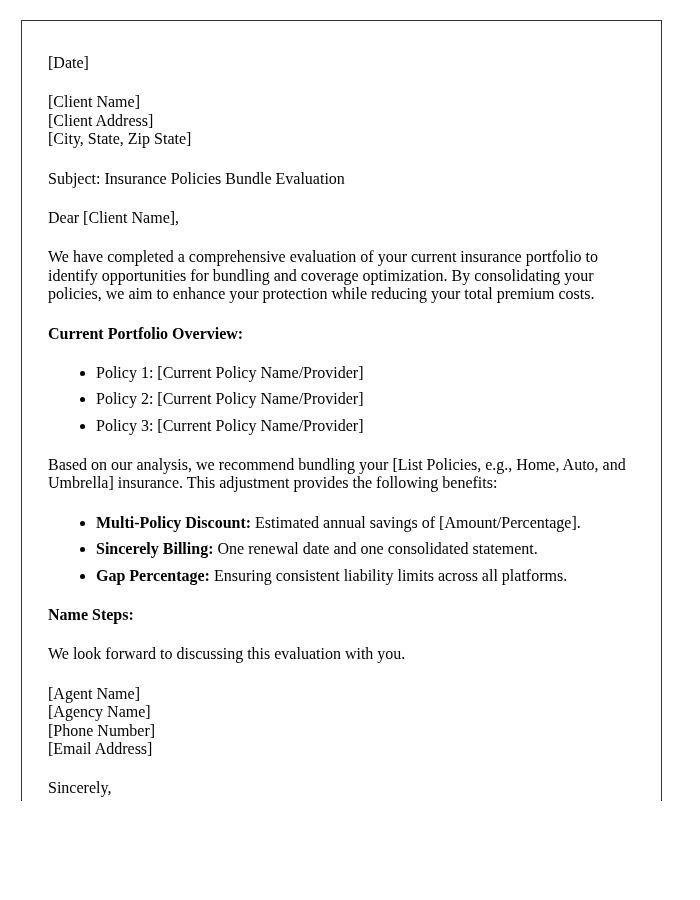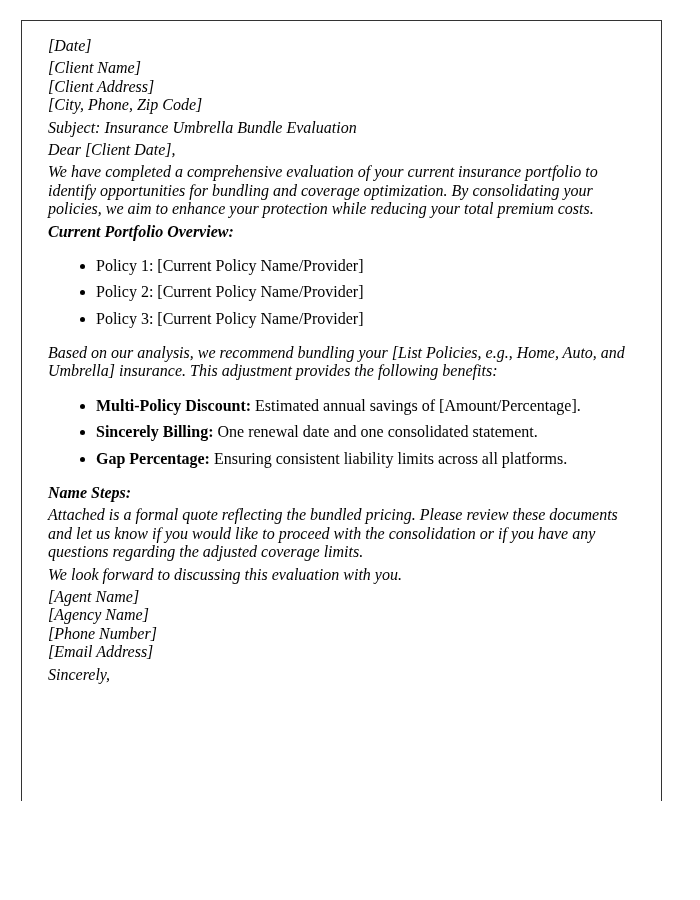--- a/index.html
+++ b/index.html
@@ -24,46 +24,45 @@
     border-bottom: none;
     padding: 12px 25px 0 26px;
     overflow: hidden;
     background: #ffffff;
     color: #000000;
     font-family: "Liberation Serif", "DejaVu Serif", serif;
     font-size: 16px;
     line-height: 1.15;
   }
   .page-frame p {
-    margin: 4px 0;
-    font-style: italic;
+    margin: 21px 0;
   }
   .page-frame ul {
     margin: 16px 0;
     padding-left: 40px;
   }
   .page-frame li {
     margin: 8px;
   }
   .bold {
     font-weight: bold;
   }
 </style>
 </head>
 <body>
 
 <div class="page-frame">
 
   <p>[Date]</p>
 
-  <p><span>[Client Name]</span><br><span>[Client Address]</span><br><span>[City, Phone, Zip Code]</span></p>
+  <p><span>[Client Name]</span><br><span>[Client Address]</span><br><span>[City, State, Zip State]</span></p>
 
-  <p>Subject: Insurance Umbrella Bundle Evaluation</p>
+  <p>Subject: Insurance Policies Bundle Evaluation</p>
 
-  <p>Dear [Client Date],</p>
+  <p>Dear [Client Name],</p>
 
   <p>We have completed a comprehensive evaluation of your current insurance portfolio to identify opportunities for bundling and coverage optimization. By consolidating your policies, we aim to enhance your protection while reducing your total premium costs.</p>
 
   <p class="bold">Current Portfolio Overview:</p>
 
   <ul>
     <li><span>Policy 1: [Current Policy Name/Provider]</span></li>
     <li><span>Policy 2: [Current Policy Name/Provider]</span></li>
     <li><span>Policy 3: [Current Policy Name/Provider]</span></li>
   </ul>
@@ -72,21 +71,20 @@
   <p>Based on our analysis, we recommend bundling your [List Policies, e.g., Home, Auto, and Umbrella] insurance. This adjustment provides the following benefits:</p>
 
   <ul>
     <li><span class="bold">Multi-Policy Discount:</span><span> Estimated annual savings of [Amount/Percentage].</span></li>
     <li><span class="bold">Sincerely Billing:</span><span> One renewal date and one consolidated statement.</span></li>
     <li><span class="bold">Gap Percentage:</span><span> Ensuring consistent liability limits across all platforms.</span></li>
   </ul>
 
   <p class="bold">Name Steps:</p>
 
-  <p>Attached is a formal quote reflecting the bundled pricing. Please review these documents and let us know if you would like to proceed with the consolidation or if you have any questions regarding the adjusted coverage limits.</p>
 
   <p>We look forward to discussing this evaluation with you.</p>
 
   <p><span>[Agent Name]</span><br><span>[Agency Name]</span><br><span>[Phone Number]</span><br><span>[Email Address]</span></p>
 
   <p>Sincerely,</p>
 
 </div>
 
 </body></html>

